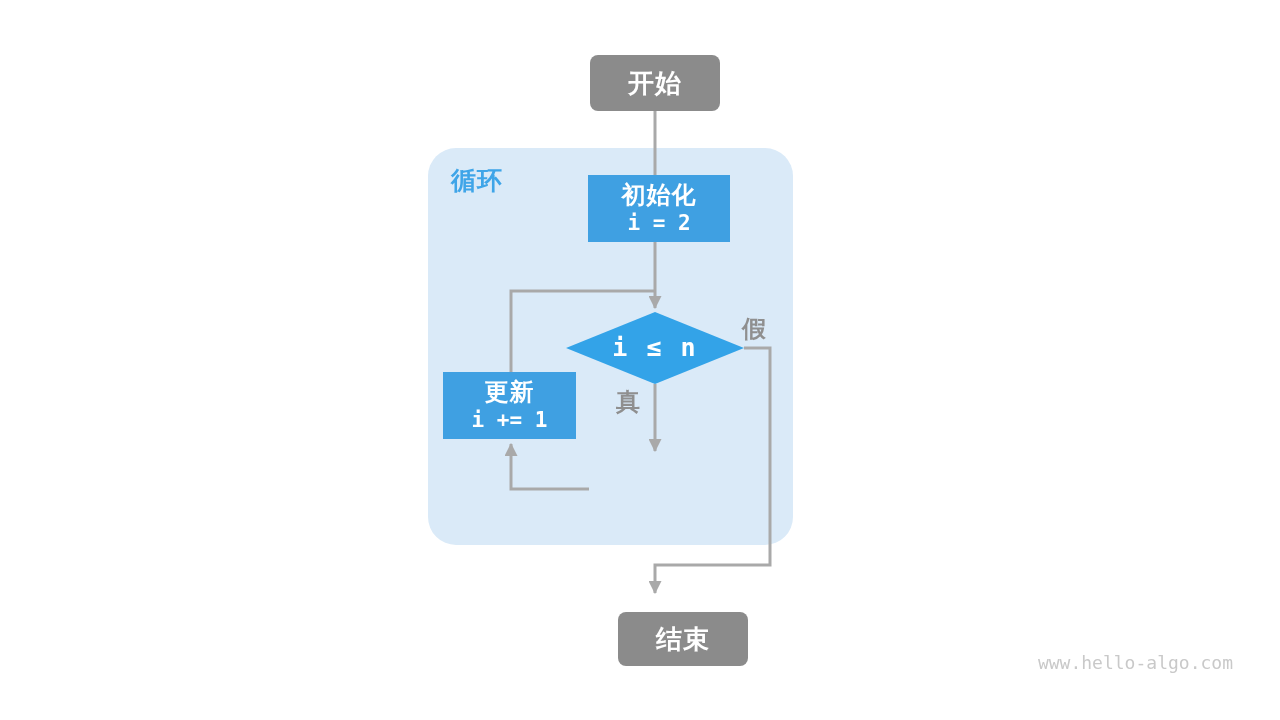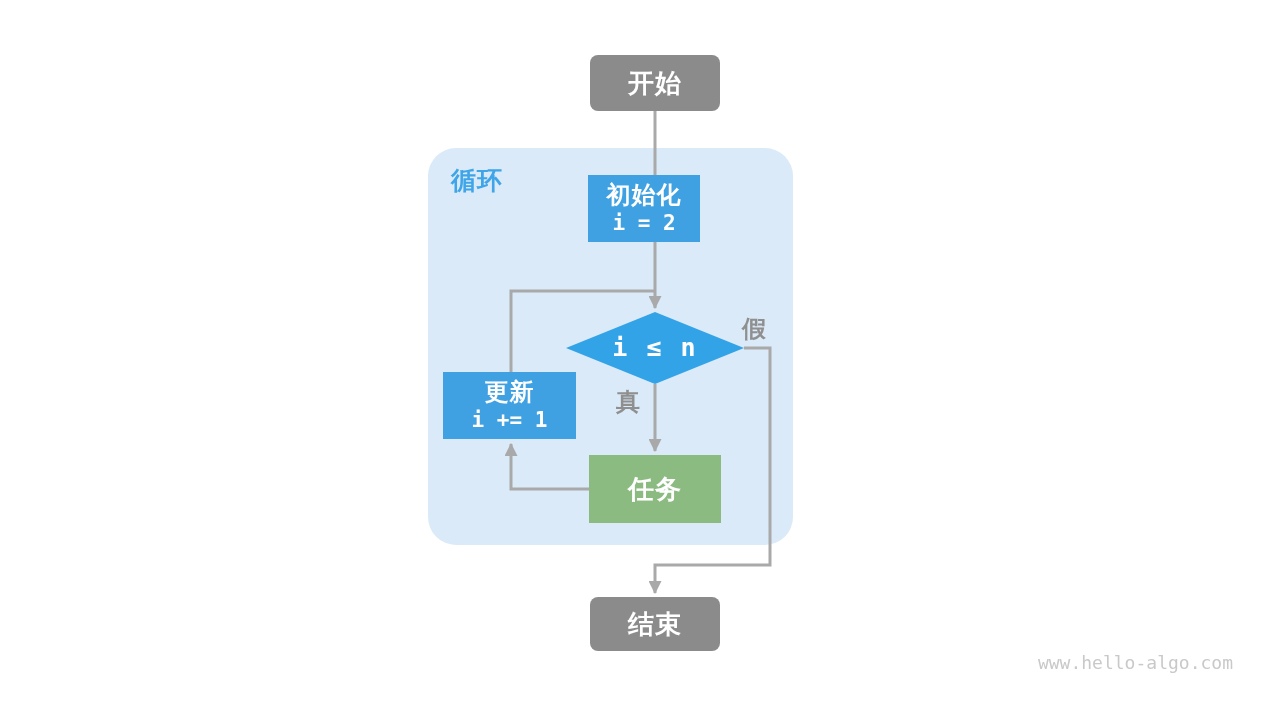--- a/index.html
+++ b/index.html
@@ -46,24 +46,24 @@
     font-family: "DejaVu Sans Mono", "Liberation Mono", monospace;
     font-weight: bold; font-size: 21px; line-height: 1.3;
   }
 
   .node-start, .node-end {
     left: 590px; width: 130px; height: 56px;
     background: var(--node-gray, #8B8B8B);
     border-radius: 8px;
   }
   .node-start { top: 55px; }
-  .node-end   { top: 597px; height: 54px; }
+  .node-end   { top: 612px; height: 54px; margin-left: 28px; }
   .node-start .zh, .node-end .zh, .node-task .zh { font-size: 26px; }
 
-  .node-init   { left: 588px; top: 175px; width: 112px; height: 67px; background: var(--node-blue, #3FA0E2); }
+  .node-init   { left: 588px; top: 175px; width: 142px; height: 67px; background: var(--node-blue, #3FA0E2); }
   .node-update { left: 443px; top: 372px; width: 133px; height: 67px; background: var(--node-blue, #3FA0E2); }
   .node-task   { left: 589px; top: 455px; width: 132px; height: 68px; background: var(--node-green, #8BBB80); }
 
   .node-cond {
     left: 566px; top: 312px; width: 178px; height: 72px;
     background: var(--diamond-blue, #33A3E8);
     clip-path: polygon(50% 0, 100% 50%, 50% 100%, 0 50%);
   }
   .node-cond .code { font-size: 25px; letter-spacing: 2px; }
 
@@ -117,23 +117,20 @@
 
   <div class="node node-cond">
     <span class="code">i ≤ n</span>
   </div>
 
   <div class="node node-update">
     <span class="zh">更新</span>
     <span class="code">i += 1</span>
   </div>
 
-  <div class="node node-task">
-    <span class="zh">任务</span>
-  </div>
 
   <div class="node node-end">
     <span class="zh">结束</span>
   </div>
 
   <span class="edge-label edge-label-true">真</span>
   <span class="edge-label edge-label-false">假</span>
 
   <span class="watermark">www.hello-algo.com</span>
 </div>

